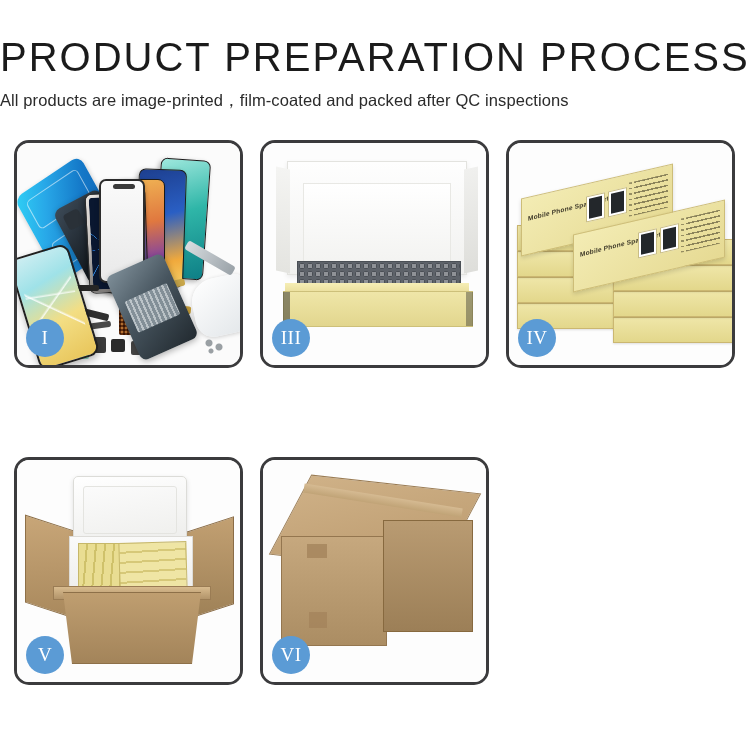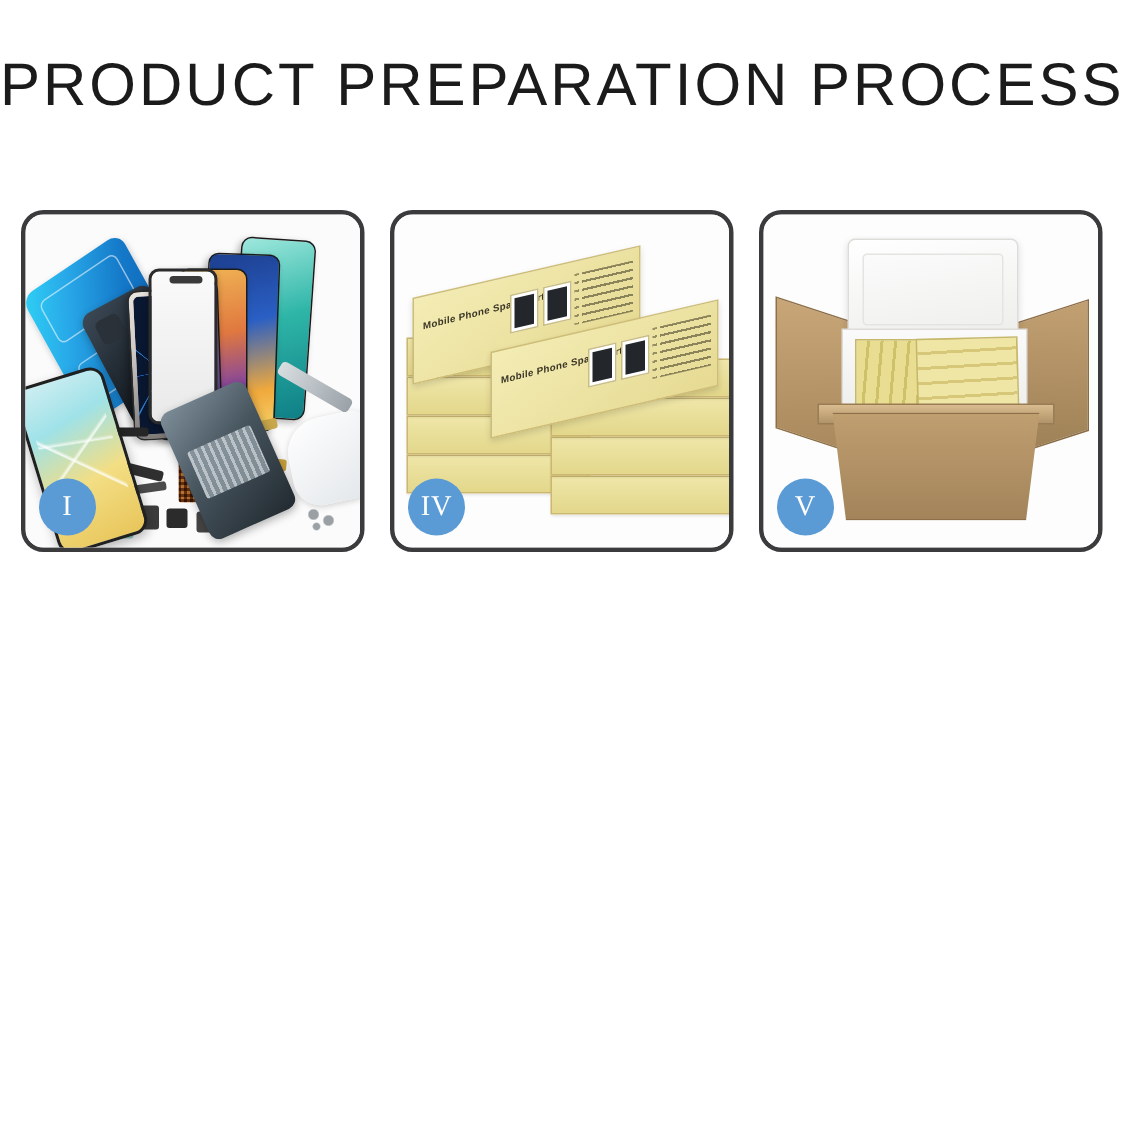--- a/index.html
+++ b/index.html
@@ -454,20 +454,21 @@
   .c6-tape2{
     position:absolute; left:46px; top:152px; width:18px; height:16px;
     background:#a2825a; opacity:.7;
   }
 </style>
 </head>
 <body>
 
 <div class="header">
   <div class="main-title">PRODUCT PREPARATION PROCESS</div>
+  <div class="sub-title">All products are image-printed，film-coated and packed after QC inspections</div>
 </div>
 
 <div class="grid">
 
   <div class="panel">
     <div class="panel-stage p1-bg">
       <div class="adhesive"></div>
       <div class="backglass"></div>
 
       <div class="fan">
@@ -500,20 +501,30 @@
 
       <div class="logicboard"></div>
       <div class="tweezer"></div>
       <div class="glove"></div>
       <div class="screwset"></div>
     </div>
     <div class="badge">I</div>
   </div>
 
 
+  <div class="panel">
+    <div class="panel-stage p3-bg">
+      <div class="b3-lid"></div>
+      <div class="b3-foam"></div>
+      <div class="b3-inner"></div>
+      <div class="b3-rim"></div>
+      <div class="b3-front"></div>
+    </div>
+    <div class="badge">III</div>
+  </div>
 
   <div class="panel">
     <div class="panel-stage p4-bg">
       <div class="stack">
         <span class="sbox left l1"></span>
         <span class="sbox left l2"></span>
         <span class="sbox left l3"></span>
         <span class="sbox left l4"></span>
         <span class="sbox right r1"></span>
         <span class="sbox right r2"></span>
@@ -553,14 +564,25 @@
       <div class="foamlid"></div>
       <div class="foambox">
         <span class="yellowfill"></span>
       </div>
       <div class="cartonrim"></div>
       <div class="cartonfront"></div>
     </div>
     <div class="badge">V</div>
   </div>
 
+  <div class="panel">
+    <div class="panel-stage p6-bg">
+      <div class="c6-top"></div>
+      <div class="c6-seam"></div>
+      <div class="c6-left"></div>
+      <div class="c6-right"></div>
+      <div class="c6-tape1"></div>
+      <div class="c6-tape2"></div>
+    </div>
+    <div class="badge">VI</div>
+  </div>
 
 </div>
 
 </body></html>

